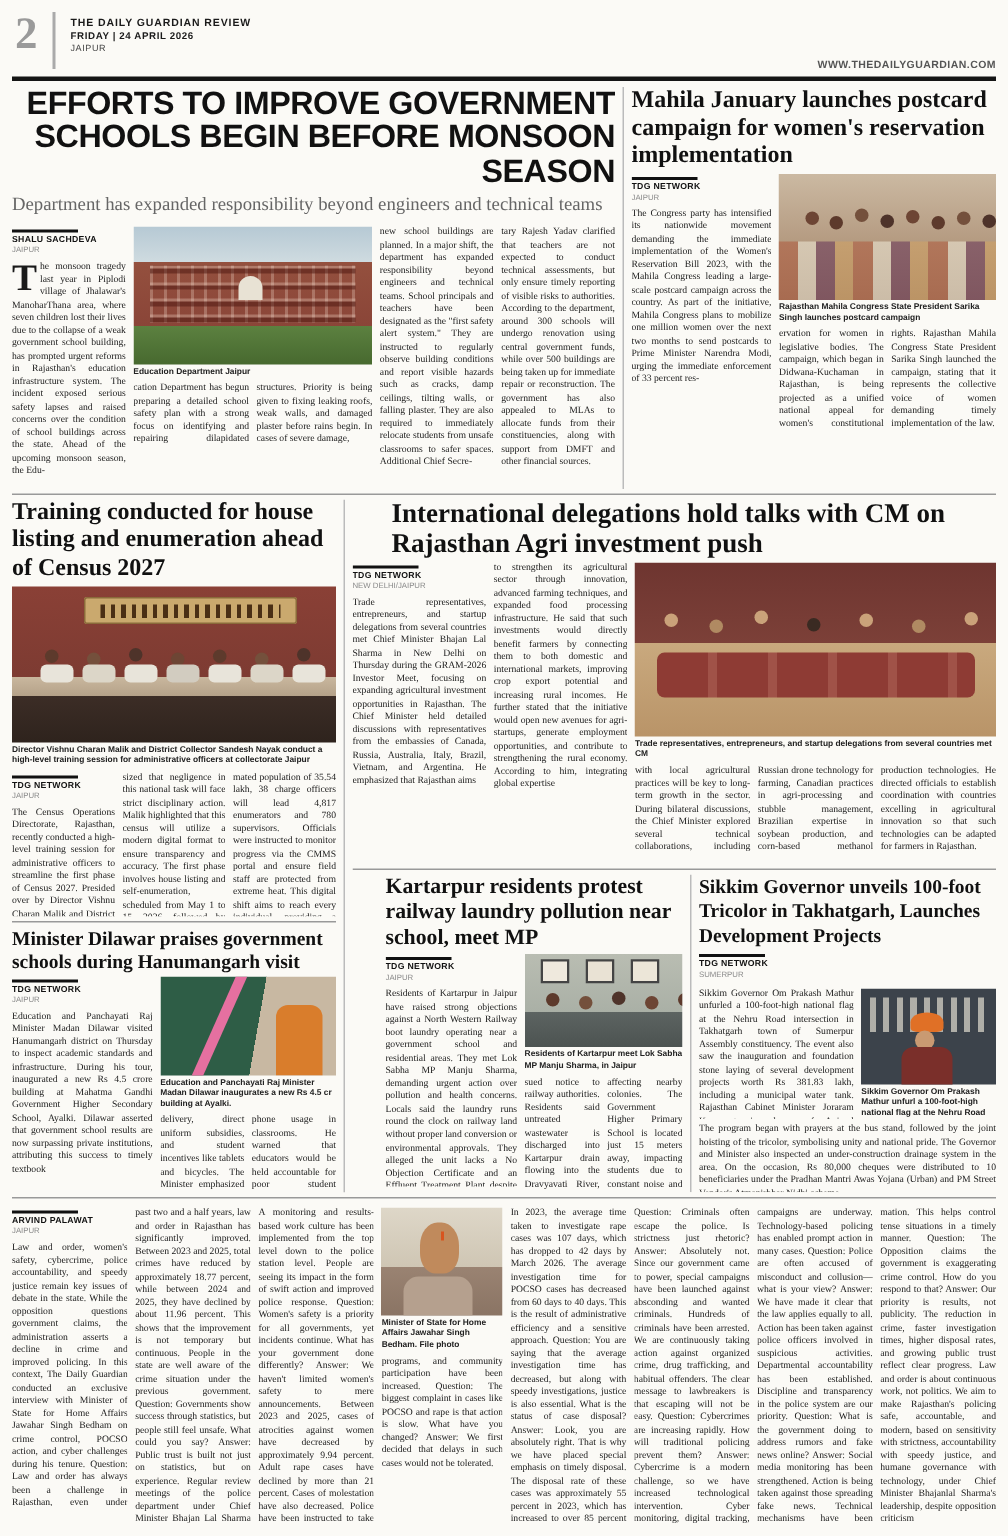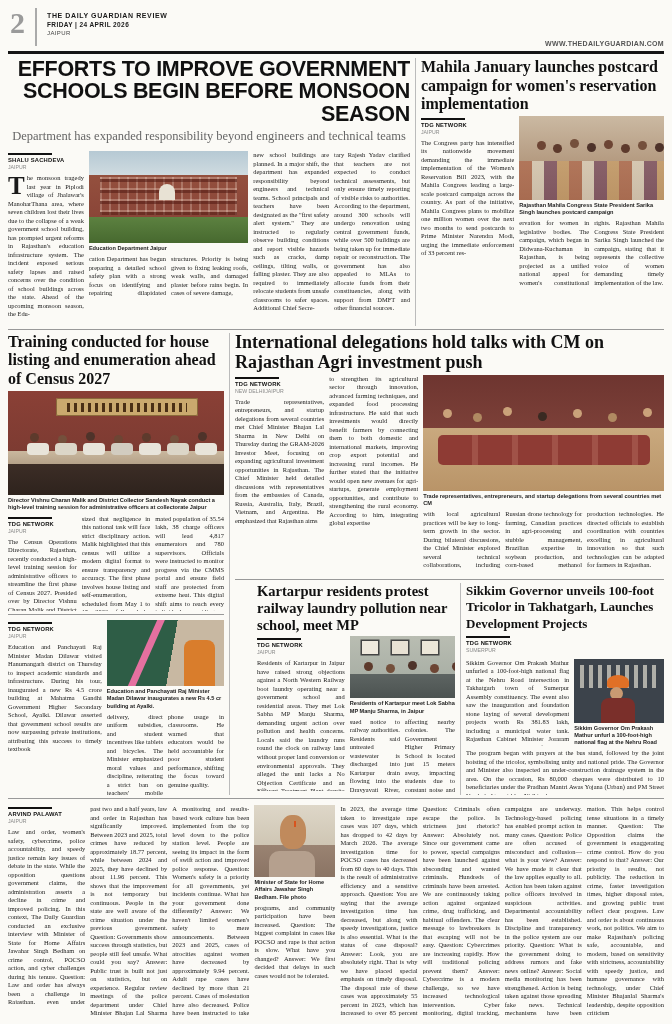--- a/index.html
+++ b/index.html
@@ -19,26 +19,26 @@
   .website{position:absolute;right:0;bottom:1px;font:bold 7px "Liberation Sans",sans-serif;color:#555;letter-spacing:.3px;}
   .thick-rule{border-top:3px solid #151515;margin-top:3px;flex:0 0 auto;}
 
   
   .hr{height:1px;background:#999;margin:3px 0;flex:0 0 auto;}
   .vr{width:1px;background:#bbb;margin:0 5px;flex:0 0 auto;}
 
   
   .hl-sans{font-family:"Liberation Sans",sans-serif;font-weight:bold;font-size:21.5px;
            line-height:1.04;letter-spacing:-.3px;color:#111;text-align:right;}
-  .deck{font-size:12.5px;color:#666;margin:4px 0 5px;text-align:center;}
+  .deck{font-size:12.5px;color:#666;margin:4px 0 5px;}
   .hl{font-weight:bold;color:#111;}
   .hl-b{font-size:16px;line-height:1.16;font-weight:600;}
   .hl-c{font-size:16px;line-height:1.15;}
   .strap{font-size:10.5px;line-height:1.25;color:#555;margin-top:3px;}
-  .hl-d{font-size:18px;line-height:1.1;}
+  .hl-d{font-size:18px;line-height:1.1;margin-left:26px;}
   .hl-e{font-size:13px;line-height:1.18;}
   .hl-f{font-size:14.5px;line-height:1.18;}
   .hl-g{font-size:13px;line-height:1.25;}
   .hl-h{font-size:18px;line-height:1.1;}
 
   
   .byline{font-family:"Liberation Sans",sans-serif;margin:2px 0 4px;}
   .byline .rule{width:44px;height:2px;background:#111;margin-bottom:2px;}
   .byline .name{font-size:5.8px;font-weight:bold;letter-spacing:.2px;color:#111;}
   .byline .loc{font-size:5.2px;color:#8a8a8a;margin-top:1px;}
@@ -227,20 +227,21 @@
             <div class="bt" style="height:104px">The Census Operations Directorate, Rajasthan, recently conducted a high-level training session for administrative officers to streamline the first phase of Census 2027. Presided over by Director Vishnu Charan Malik and District Collector Sandesh Nayak, the meeting empha-</div>
           </div>
           <div class="c-col bt">sized that negligence in this national task will face strict disciplinary action. Malik highlighted that this census will utilize a modern digital format to ensure transparency and accuracy. The first phase involves house listing and self-enumeration, scheduled from May 1 to 15, 2026, followed by field operations from May 16 to June 14. To manage Jaipur's esti-</div>
           <div class="c-col bt">mated population of 35.54 lakh, 38 charge officers will lead 4,817 enumerators and 780 supervisors. Officials were instructed to monitor progress via the CMMS portal and ensure field staff are protected from extreme heat. This digital shift aims to reach every individual, providing a robust data foundation for future national planning and development.</div>
         </div>
       </div>
 
       <div class="hr"></div>
 
       <div class="art-e">
+        <div class="hl hl-e">Minister Dilawar praises government schools during Hanumangarh visit</div>
         <div class="e-body">
           <div class="e-col1">
             <div class="byline">
               <div class="rule"></div>
               <div class="name">TDG NETWORK</div>
               <div class="loc">JAIPUR</div>
             </div>
             <div class="bt" style="height:118px">Education and Panchayati Raj Minister Madan Dilawar visited Hanumangarh district on Thursday to inspect academic standards and infrastructure. During his tour, inaugurated a new Rs 4.5 crore building at Mahatma Gandhi Government Higher Secondary School, Ayalki. Dilawar asserted that government school results are now surpassing private institutions, attributing this success to timely textbook</div>
           </div>
           <div class="e-right">

